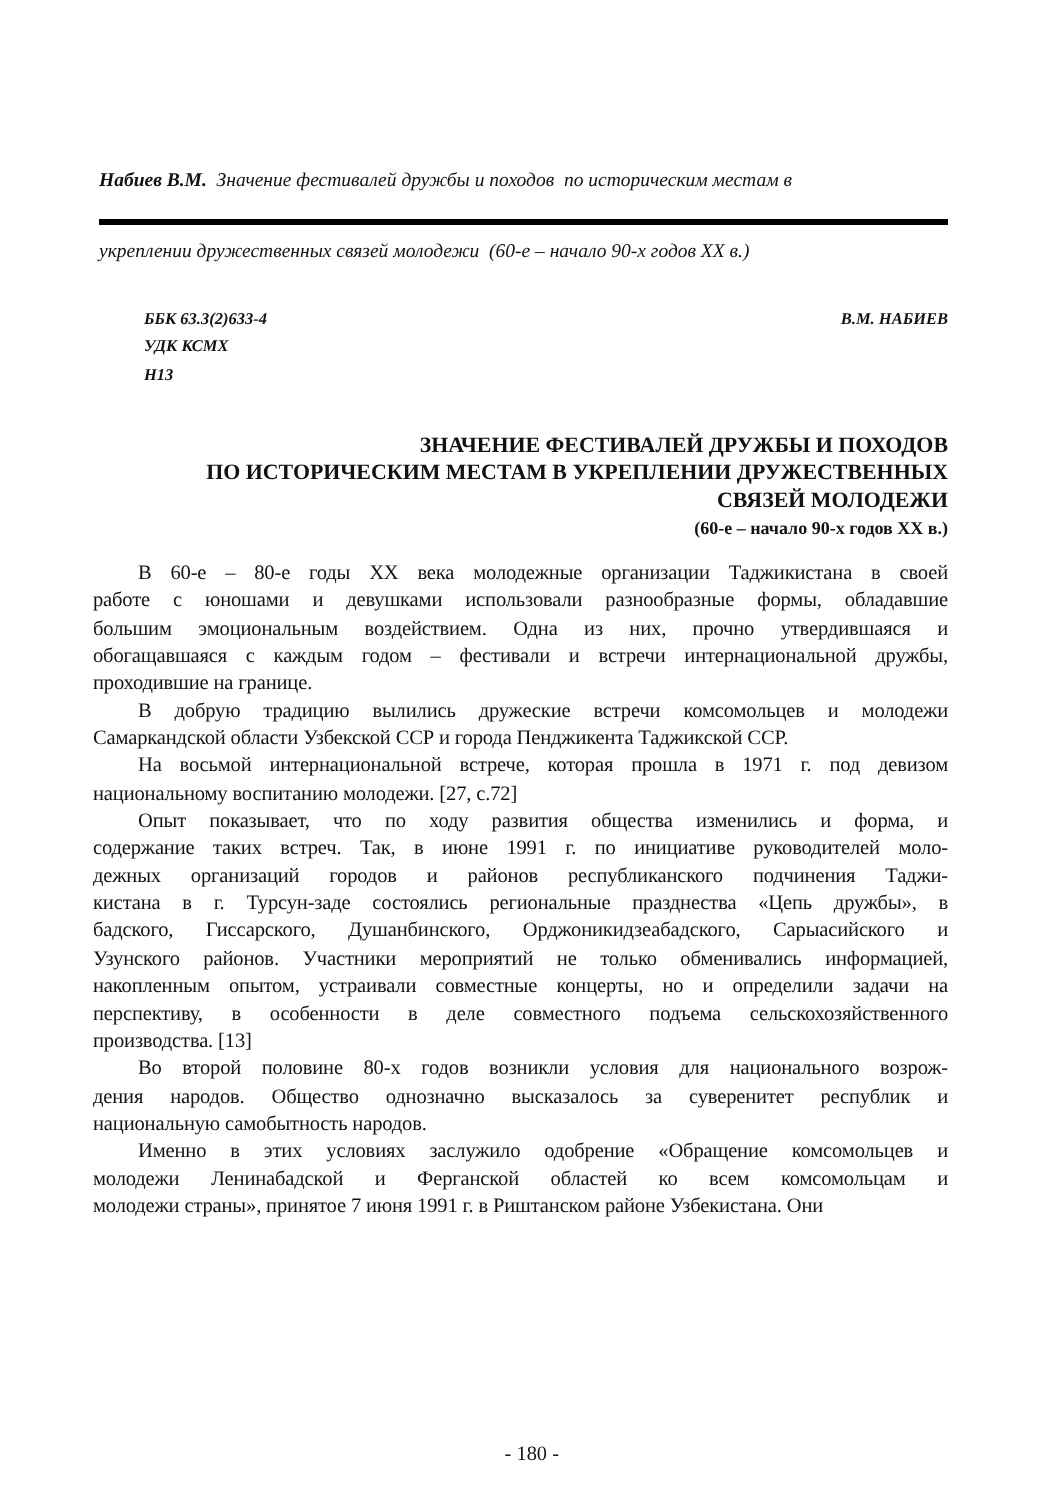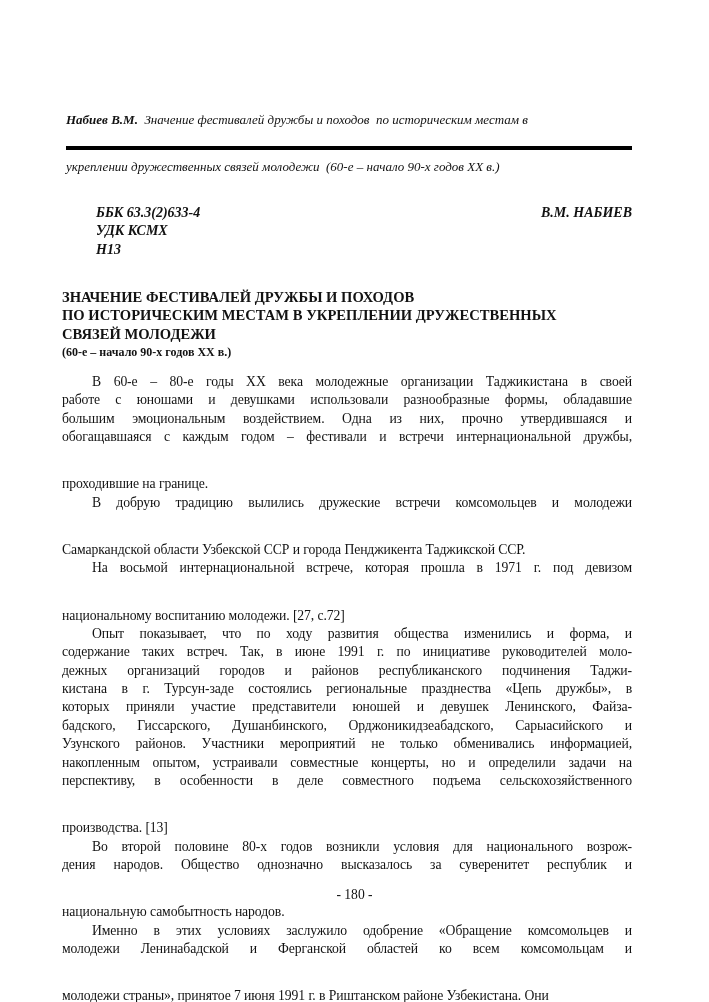--- a/index.html
+++ b/index.html
@@ -25,48 +25,48 @@
   .rule {
     position: absolute; left: 66px; top: 146px;
     width: 566px; height: 4px; background: #000000;
   }
 
   
   .meta-row {
     position: absolute; left: 62px; top: 204px; width: 570px;
     display: flex; justify-content: space-between; align-items: flex-start;
     font-weight: bold; font-style: italic;
-    font-size: 14px; line-height: 18.4px;
+    font-size: 11px; line-height: 18.4px;
   }
   .meta-left { padding-left: 34px; }
 
   
   .title-block {
     position: absolute; left: 62px; top: 288px; width: 570px;
-    text-align: left; font-weight: bold;
+    text-align: right; font-weight: bold;
     font-size: 14.6px; line-height: 18.35px;
   }
   .title-block .subtitle-line { font-size: 12px; }
 
   
   .body-block {
     position: absolute; left: 62px; top: 373px; width: 570px;
     font-size: 13.7px; letter-spacing: -0.1px;
   }
   .bl {
     height: 18.35px; line-height: 18.35px;
     text-align: justify; text-align-last: justify;
     overflow: hidden; white-space: normal;
   }
   .bl.first { text-indent: 30px; }
-  .bl.last  { text-align-last: left; margin-top: 29px; }
+  .bl.last  { text-align-last: left; }
 
   
   .footer {
-    position: absolute; left: 0; top: 886px; width: 709px;
+    position: absolute; left: 0; top: 960px; width: 709px;
     text-align: center; font-size: 13.6px; line-height: 18px;
   }
 </style>
 </head>
 <body>
 
 <div class="page">
 
   <div class="running-header">
     <div><span class="author">Набиев В.М.</span><span>  Значение фестивалей дружбы и походов  по историческим местам в</span></div>
@@ -105,21 +105,20 @@
       </div>
       <div>
         <div class="bl first">На восьмой интернациональной встрече, которая прошла в 1971 г. под девизом</div>
         <div class="bl last">национальному воспитанию молодежи. [27, с.72]</div>
       </div>
       <div>
         <div class="bl first">Опыт показывает, что по ходу развития общества изменились и форма, и</div>
         <div class="bl">содержание таких встреч. Так, в июне 1991 г. по инициативе руководителей моло-</div>
         <div class="bl">дежных организаций городов и районов республиканского подчинения Таджи-</div>
         <div class="bl">кистана в г. Турсун-заде состоялись региональные празднества «Цепь дружбы», в</div>
-        <div class="bl">которых приняли участие представители юношей и девушек Ленинского, Файза-</div>
         <div class="bl">бадского, Гиссарского, Душанбинского, Орджоникидзеабадского, Сарыасийского и</div>
         <div class="bl">Узунского районов. Участники мероприятий не только обменивались информацией,</div>
         <div class="bl">накопленным опытом, устраивали совместные концерты, но и определили задачи на</div>
         <div class="bl">перспективу, в особенности в деле совместного подъема сельскохозяйственного</div>
         <div class="bl last">производства. [13]</div>
       </div>
       <div>
         <div class="bl first">Во второй половине 80-х годов возникли условия для национального возрож-</div>
         <div class="bl">дения народов. Общество однозначно высказалось за суверенитет республик и</div>
         <div class="bl last">национальную самобытность народов.</div>

